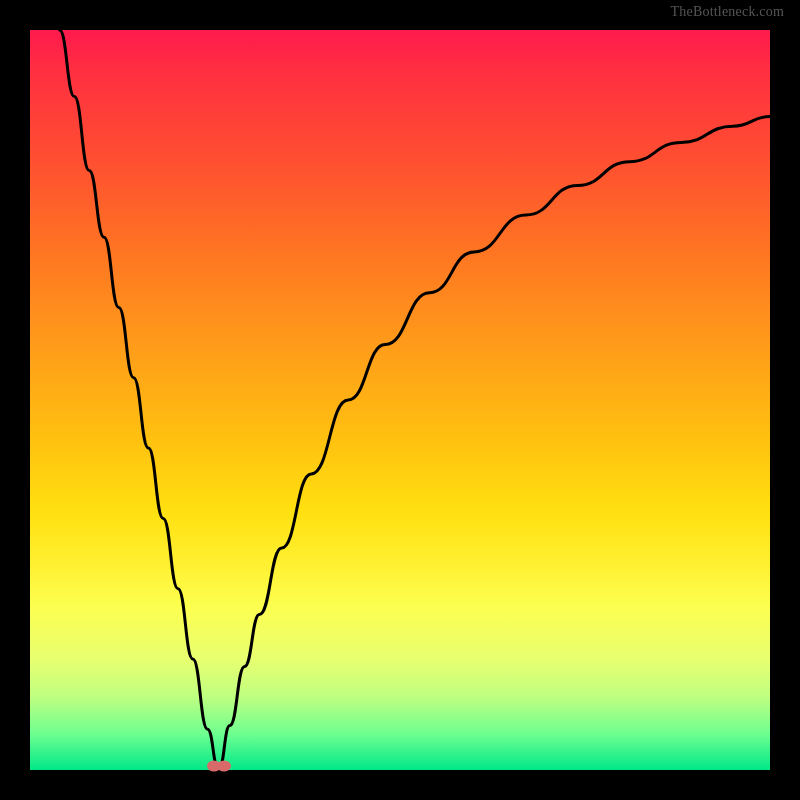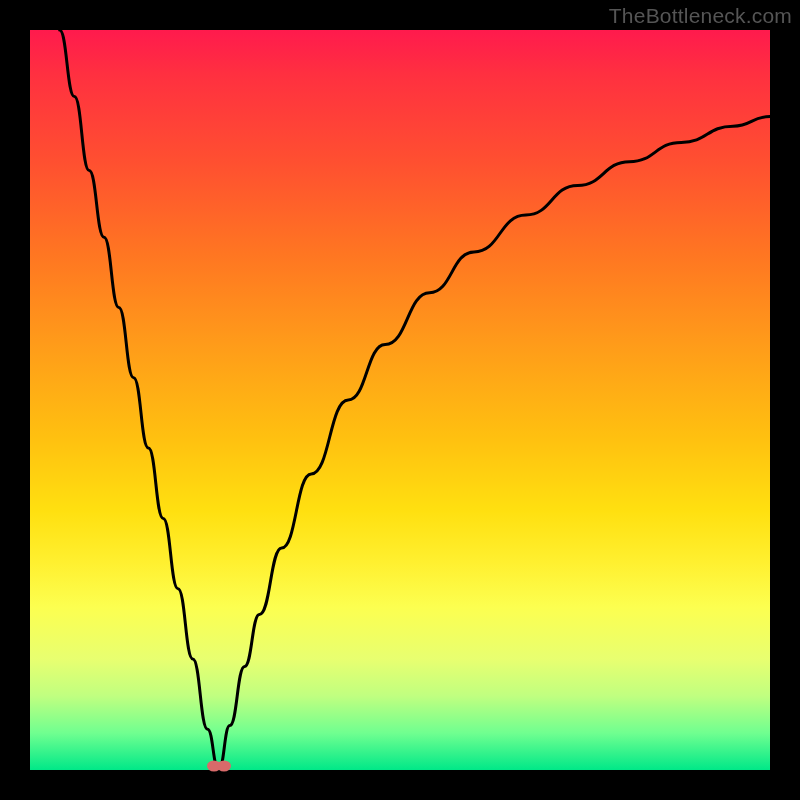--- a/index.html
+++ b/index.html
@@ -39,25 +39,26 @@
   .plot svg {
     position: absolute;
     top: 0; left: 0;
     width: 740px;
     height: 740px;
   }
 
   .watermark {
     position: absolute;
     top: 4px;
-    right: 8px;
+    right: 16px;
     color: #555;
-    font-size: 21px;
+    font-size: 14px;
     font-weight: 500;
     letter-spacing: 0.2px;
+    font-family: Liberation Serif, serif;
   }
 
   .marker {
     position: absolute;
     width: 14px;
     height: 11px;
     border-radius: 50%;
     background: #d86a6a;
     transform: translate(-50%, -50%);
   }

